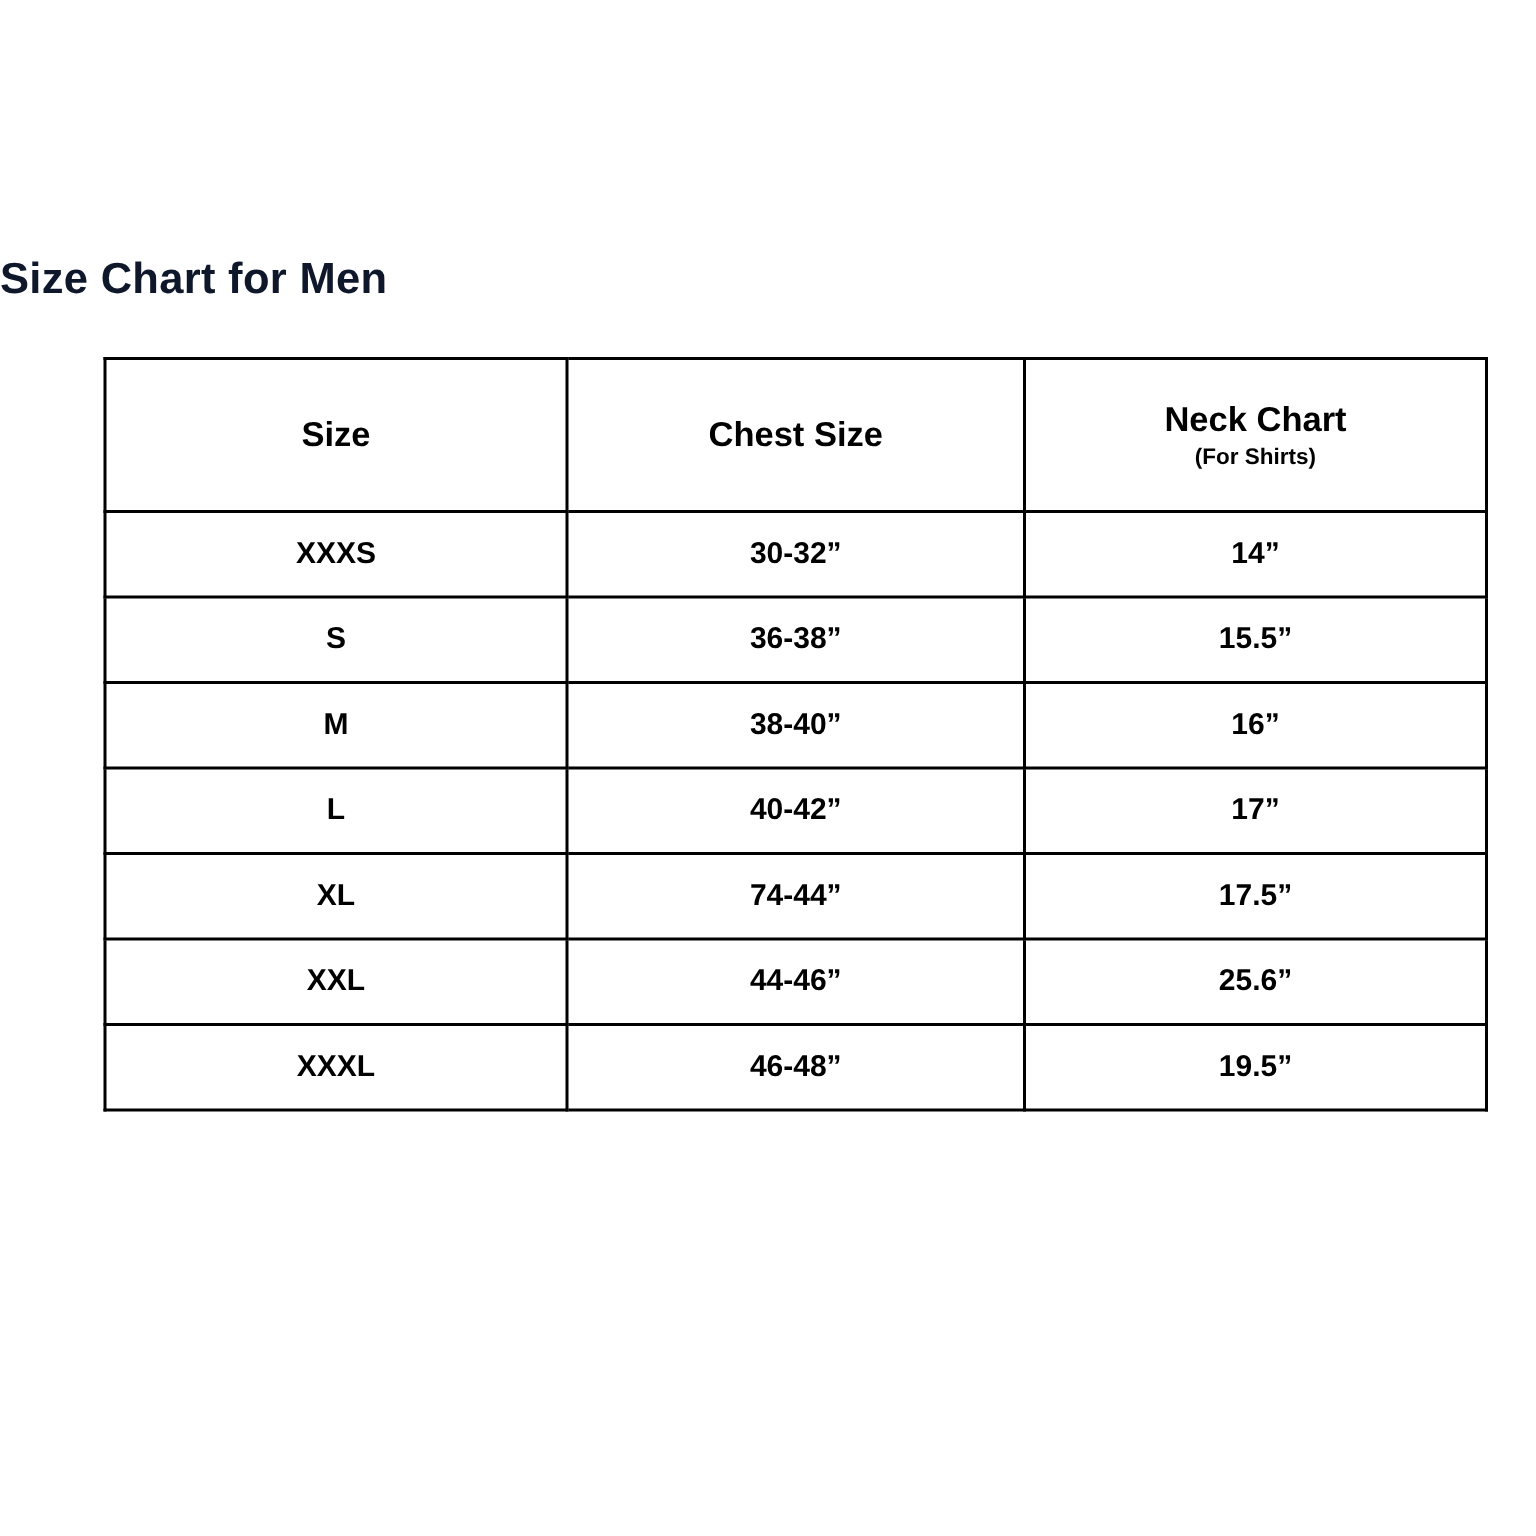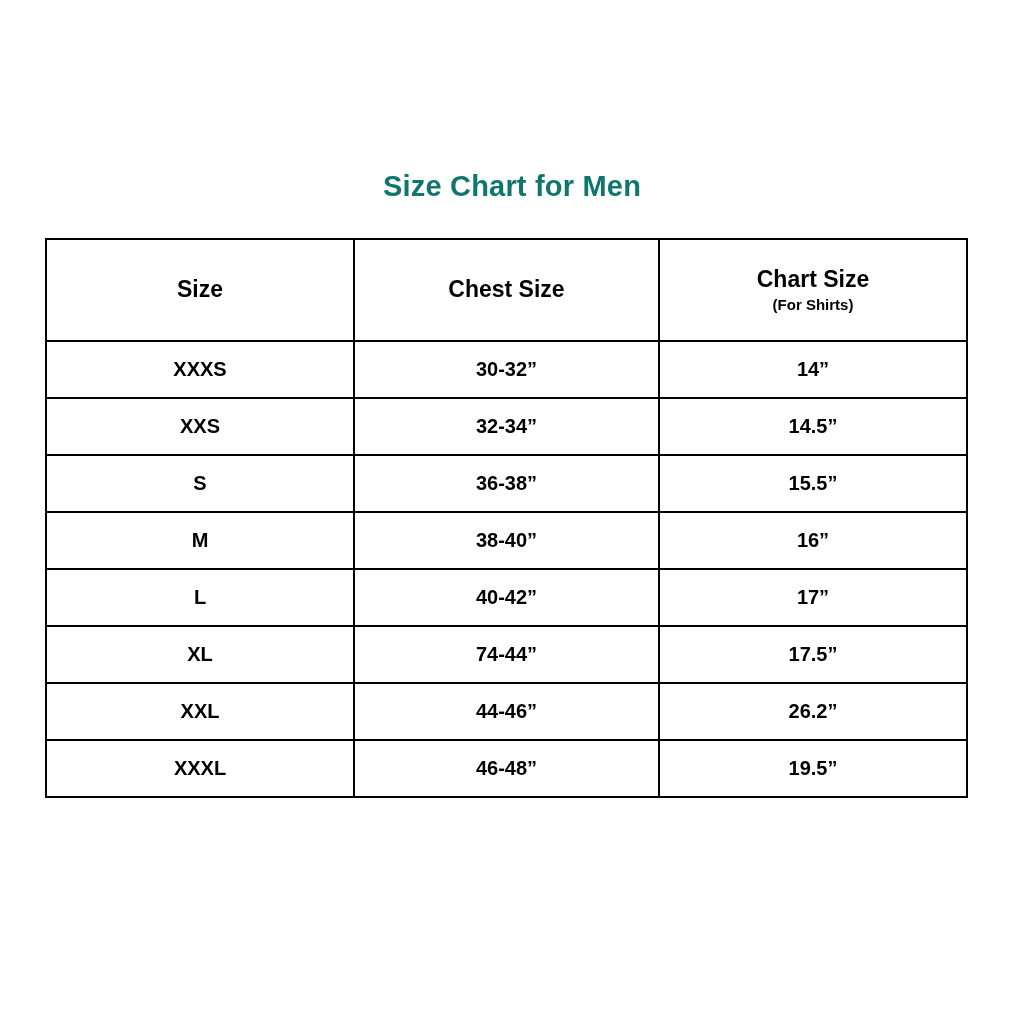--- a/index.html
+++ b/index.html
@@ -18,30 +18,30 @@
     position: relative;
     width: 1024px;
     height: 1024px;
     box-sizing: border-box;
   }
   .title {
     position: absolute;
     top: 170px;
     left: 0;
     width: 1024px;
-    text-align: center;
+    text-align: left;
     font-size: 29px;
     font-weight: bold;
     letter-spacing: 0.2px;
-    color: #0f766e;
+    color: #0f172a;
   }
   .table-wrap {
     position: absolute;
     top: 238px;
-    left: 45px;
+    left: 69px;
     width: 921px;
     border-radius: 12px;
   }
   table.size-chart {
     width: 921px;
     border-collapse: collapse;
     table-layout: fixed;
   }
   table.size-chart th,
   table.size-chart td {
@@ -87,35 +87,30 @@
       </colgroup>
       <thead>
         <tr>
           <th>
             <span>Size</span>
           </th>
           <th>
             <span>Chest Size</span>
           </th>
           <th>
-            <span>Chart Size</span>
+            <span>Neck Chart</span>
             <span class="sub">(For Shirts)</span>
           </th>
         </tr>
       </thead>
       <tbody>
         <tr>
           <td>XXXS</td>
           <td>30-32”</td>
           <td>14”</td>
-        </tr>
-        <tr>
-          <td>XXS</td>
-          <td>32-34”</td>
-          <td>14.5”</td>
         </tr>
         <tr>
           <td>S</td>
           <td>36-38”</td>
           <td>15.5”</td>
         </tr>
         <tr>
           <td>M</td>
           <td>38-40”</td>
           <td>16”</td>
@@ -126,21 +121,21 @@
           <td>17”</td>
         </tr>
         <tr>
           <td>XL</td>
           <td>74-44”</td>
           <td>17.5”</td>
         </tr>
         <tr>
           <td>XXL</td>
           <td>44-46”</td>
-          <td>26.2”</td>
+          <td>25.6”</td>
         </tr>
         <tr>
           <td>XXXL</td>
           <td>46-48”</td>
           <td>19.5”</td>
         </tr>
       </tbody>
     </table>
   </div>
 

